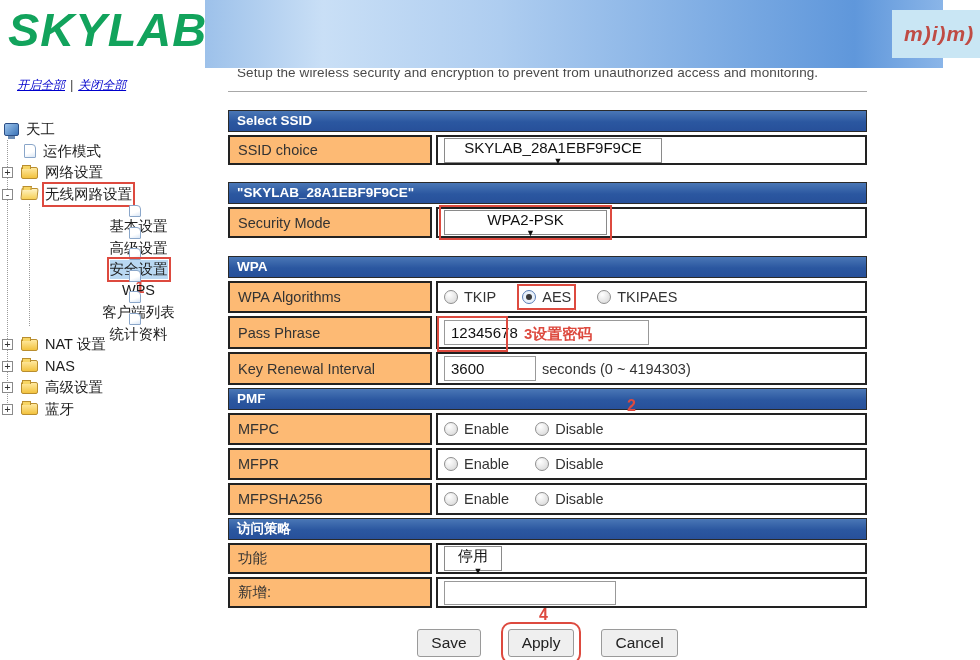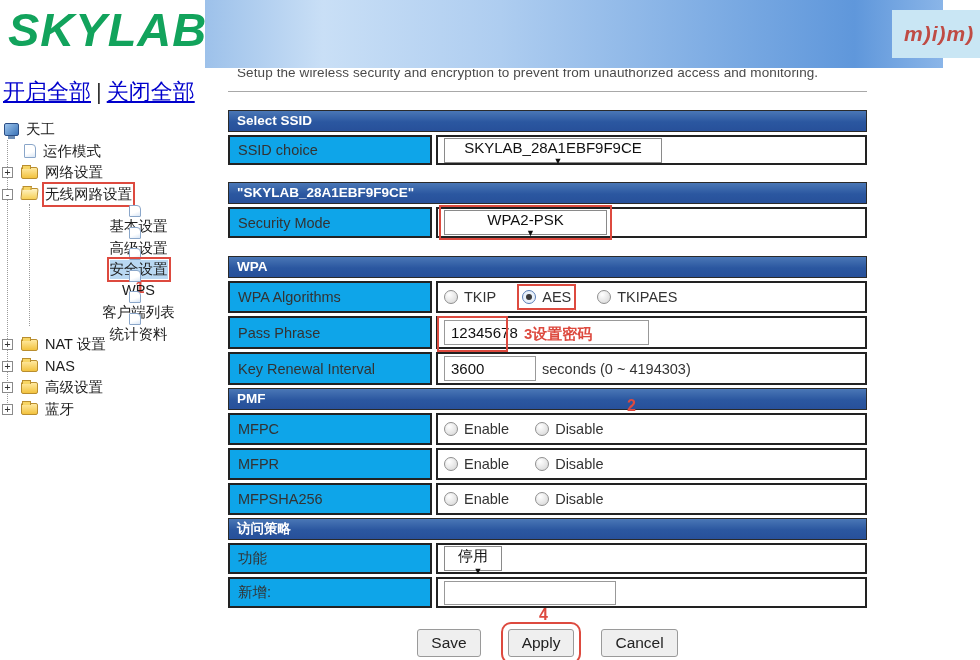--- a/index.html
+++ b/index.html
@@ -9,21 +9,21 @@
   
   #banner { position:absolute; left:205px; top:0; width:738px; height:68px;
             background:linear-gradient(90deg,#9dc1ea 0%,#c9dff6 16%,#aecdf0 40%,#79a9e2 72%,#5f97db 88%,#8ab5e8 100%); }
   #brand { position:absolute; left:8px; top:2px; font-size:47px; font-weight:bold; font-style:italic;
            color:#12a35c; letter-spacing:1px; }
   #mim-box { position:absolute; right:0; top:10px; width:88px; height:48px; background:#c9e6f4;
              display:flex; align-items:center; padding-left:12px; overflow:hidden;margin-left:19px; }
   #mim-box .mim-text { font-size:21px; font-weight:bold; font-style:italic; color:#bf4b44; white-space:nowrap; letter-spacing:1px;}
 
   
-  #toplinks { position:absolute; left:3px; top:77px; font-size:22px; color:#1a1a8c; }
+  #toplinks { position:absolute; left:17px; top:77px; font-size:12px; color:#1a1a8c;font-style:italic; }
   #toplinks a { color:#0000cc; text-decoration:underline; cursor:pointer; }
   #toplinks .sep { color:#333; margin:0 5px; text-decoration:none; }
 
   #tree { position:absolute; left:2px; top:119px; width:222px; font-size:14.5px; color:#1c1c1c; }
   .trow { height:21.5px; display:flex; align-items:center; white-space:nowrap; cursor:pointer; }
   .tlabel { margin-left:7px; }
   .exp { width:11px; height:11px; border:1px solid #8a8a8a; background:#fff; font-size:10px; line-height:9px;
          text-align:center; color:#333; flex:0 0 11px; font-family:"DejaVu Sans Mono", monospace; }
   .pad-d1 { padding-left:22px; } .pad-d2 { padding-left:44px;flex-direction:column; }
   .exp + .icon-folder { margin-left:8px; }
@@ -47,21 +47,21 @@
   
   #intro-clip { position:absolute; left:237px; top:69px; width:628px; height:14px; overflow:hidden; }
   #intro-clip .t { margin-top:-4px; font-size:13.5px; color:#4a4a4a; letter-spacing:0.1px; }
   #divider { position:absolute; left:228px; top:91px; width:639px; border-top:1px solid #a8a8a8; }
 
   #content { position:absolute; left:228px; top:110px; width:639px; }
   .sec-h { height:22px; background:linear-gradient(180deg,#4a77b6 0%,#2b57a0 55%,#27509a 100%);
            border:1px solid #2a2a2a; color:#fff; font-weight:bold; font-size:13.5px; line-height:20px; padding:0 8px; }
   .row { display:flex; gap:4px; margin-top:3px; height:32px; }
   .r-ssid { height:30px; } .r-mode { height:31px; } .r-pass { height:33px; } .r-renew { height:33px; } .r-policy { height:31px; }
-  .cell-l { width:204px; border:2px solid #222; background:#0ea5e9; padding:10px 8px; font-size:14.5px; color:#333;
+  .cell-l { width:204px; border:2px solid #222; background:#fdba74; padding:10px 8px; font-size:14.5px; color:#333;
             display:flex; align-items:center; }
   .cell-v { flex:1; border:2px solid #222; background:#fff; padding:0 6px; font-size:14.5px; color:#333;
             display:flex; align-items:center; position:relative; }
   .mb17 { margin-bottom:17px; } .mb18 { margin-bottom:18px; }
 
   .dd { border:1px solid #8a8a8a; background:#fff; height:25px; padding:0 7px; display:inline-flex;
         align-items:center; justify-content:space-between; font-size:15px; color:#111; cursor:pointer;flex-direction:column; }
   .dd .arr { font-size:9px; color:#111; margin-left:10px; }
   .dd-ssid { width:218px; } .dd-mode { width:163px; } .dd-policy { width:58px; }
 

